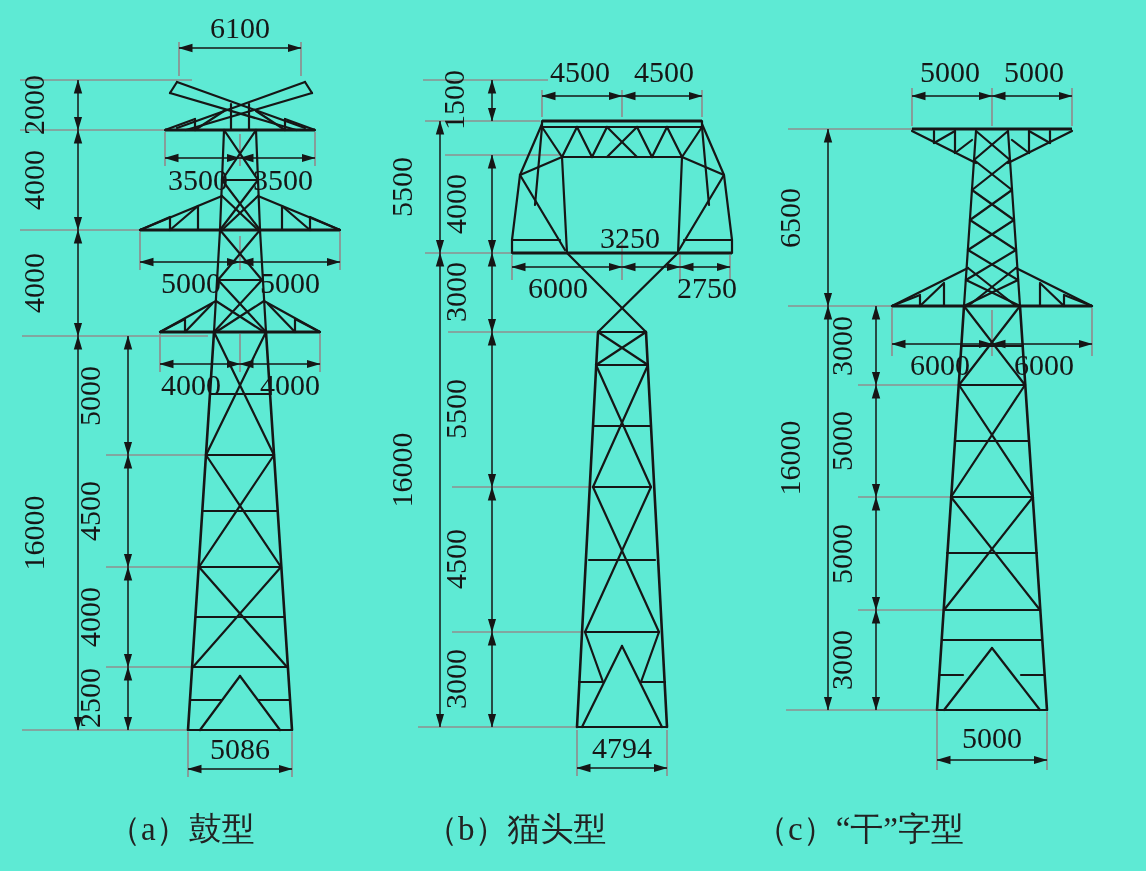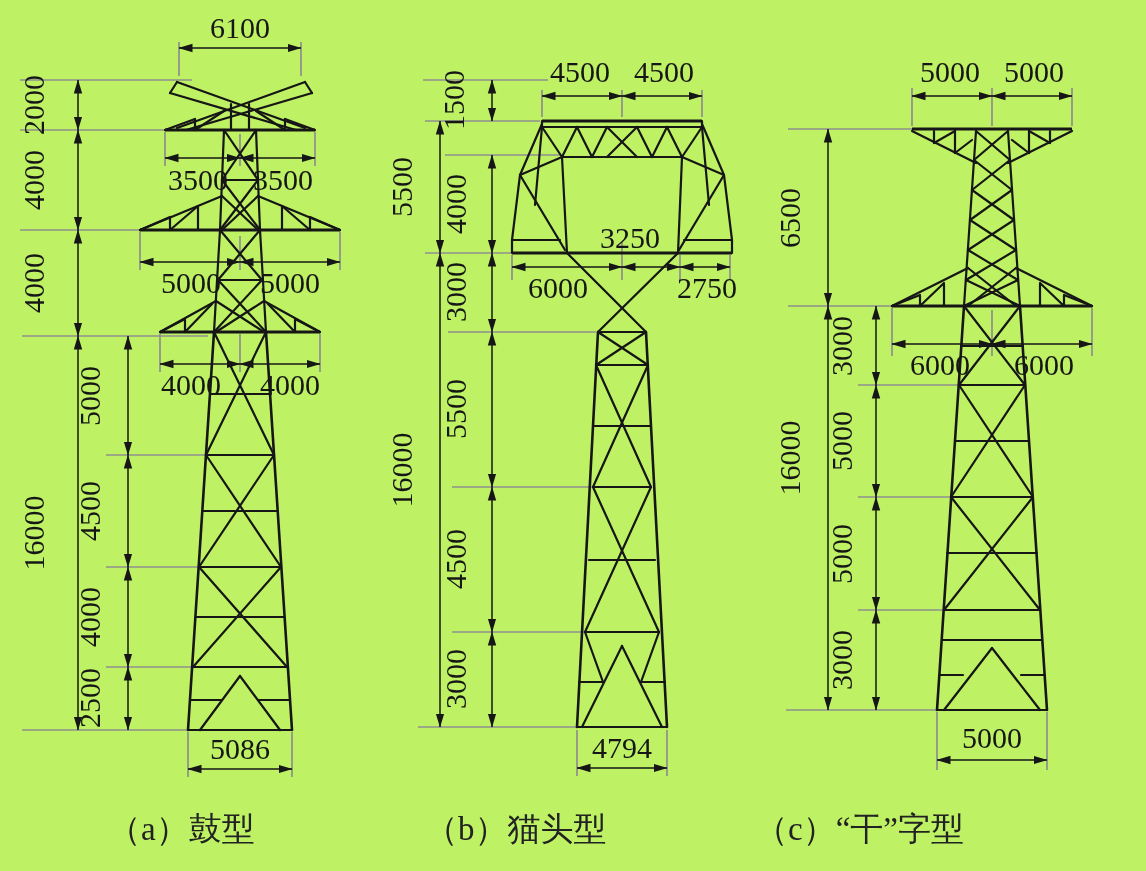--- a/index.html
+++ b/index.html
@@ -1,16 +1,16 @@
 <!DOCTYPE html>
 <html><head>
 <meta charset="utf-8">
 <style>
   html,body{margin:0;padding:0;background:#ffffff;}
-  #canvas-wrap{position:relative;width:1146px;height:871px;background:#bef264;overflow:hidden;}
+  #canvas-wrap{position:relative;width:1146px;height:871px;background:#5eead4;overflow:hidden;}
   svg{display:block;}
   .t  {stroke:#161616;stroke-width:2.2;fill:none;stroke-linecap:round;}
   .tc {stroke:#161616;stroke-width:3;fill:none;stroke-linecap:butt;}
   .tb {stroke:#161616;stroke-width:2.6;fill:none;stroke-linecap:round;}
   .dim{stroke:#161616;stroke-width:1.5;fill:none;}
   .ext{stroke:#8f8f8f;stroke-width:1.7;fill:none;}
   .lbl{font-family:"Liberation Serif","DejaVu Serif",serif;font-size:30px;fill:#161616;}
   .cap{font-family:"Liberation Serif","DejaVu Serif",serif;font-size:33px;fill:#222;}
 </style>
 </head>

